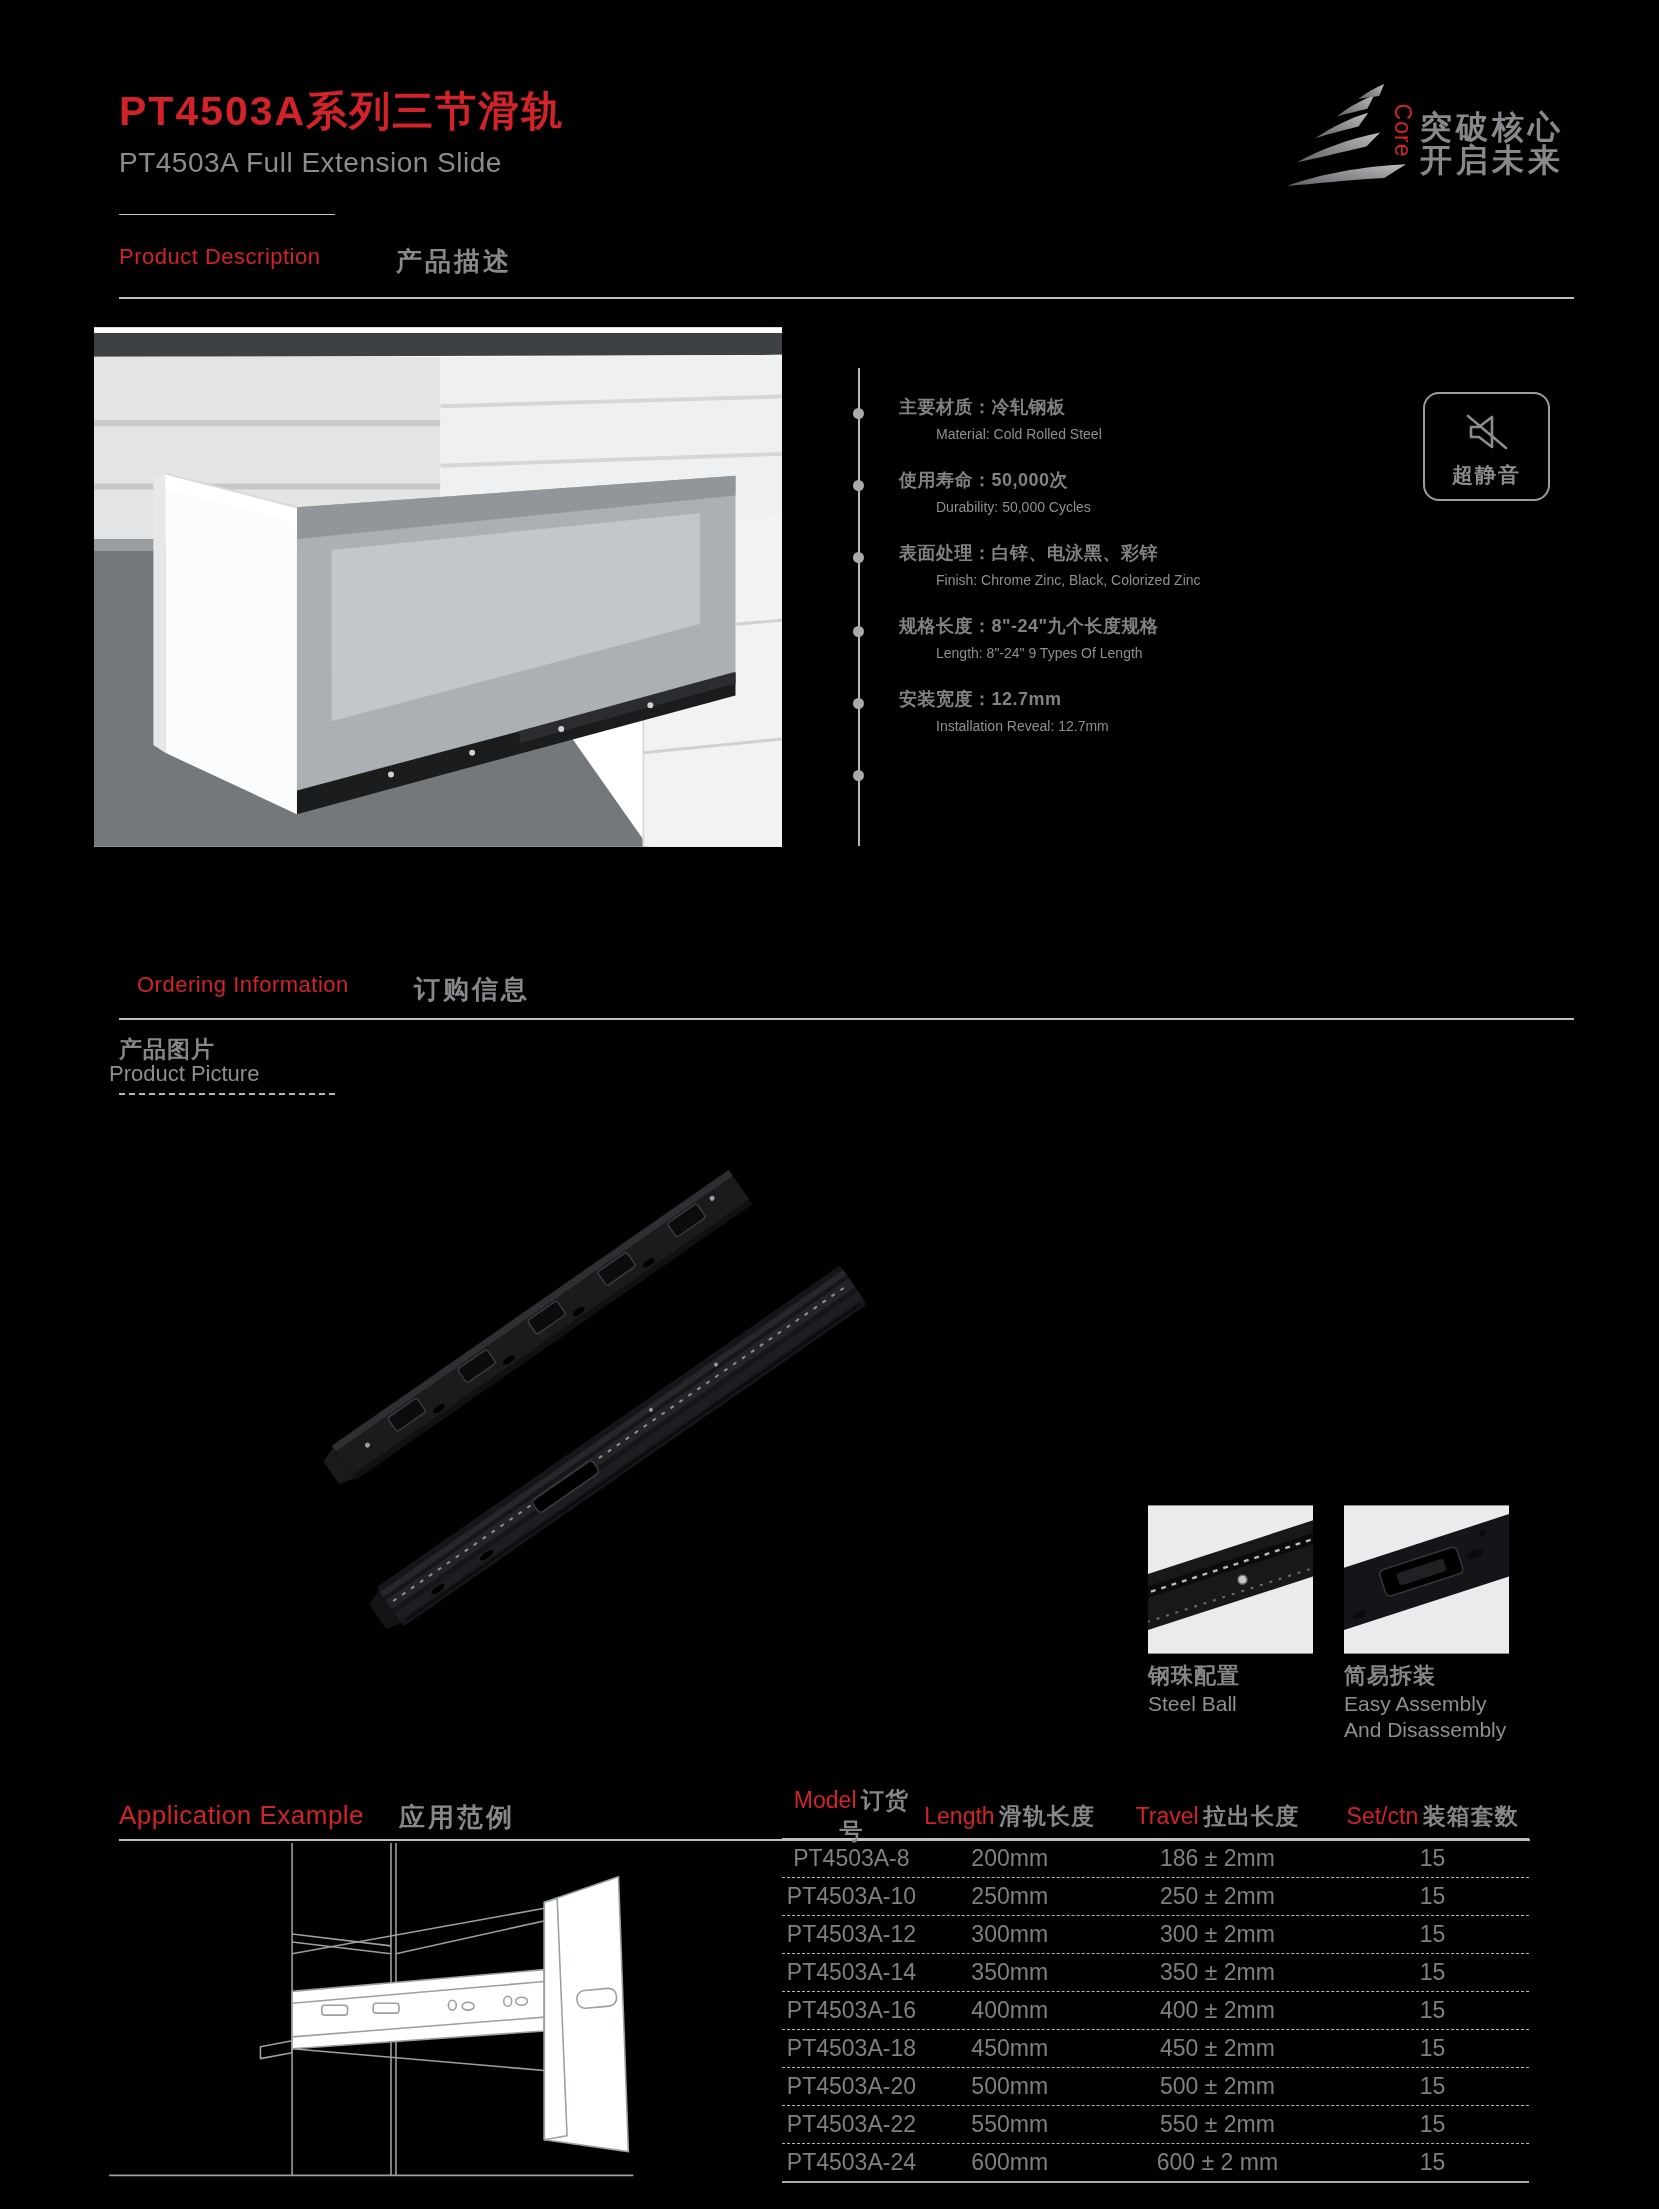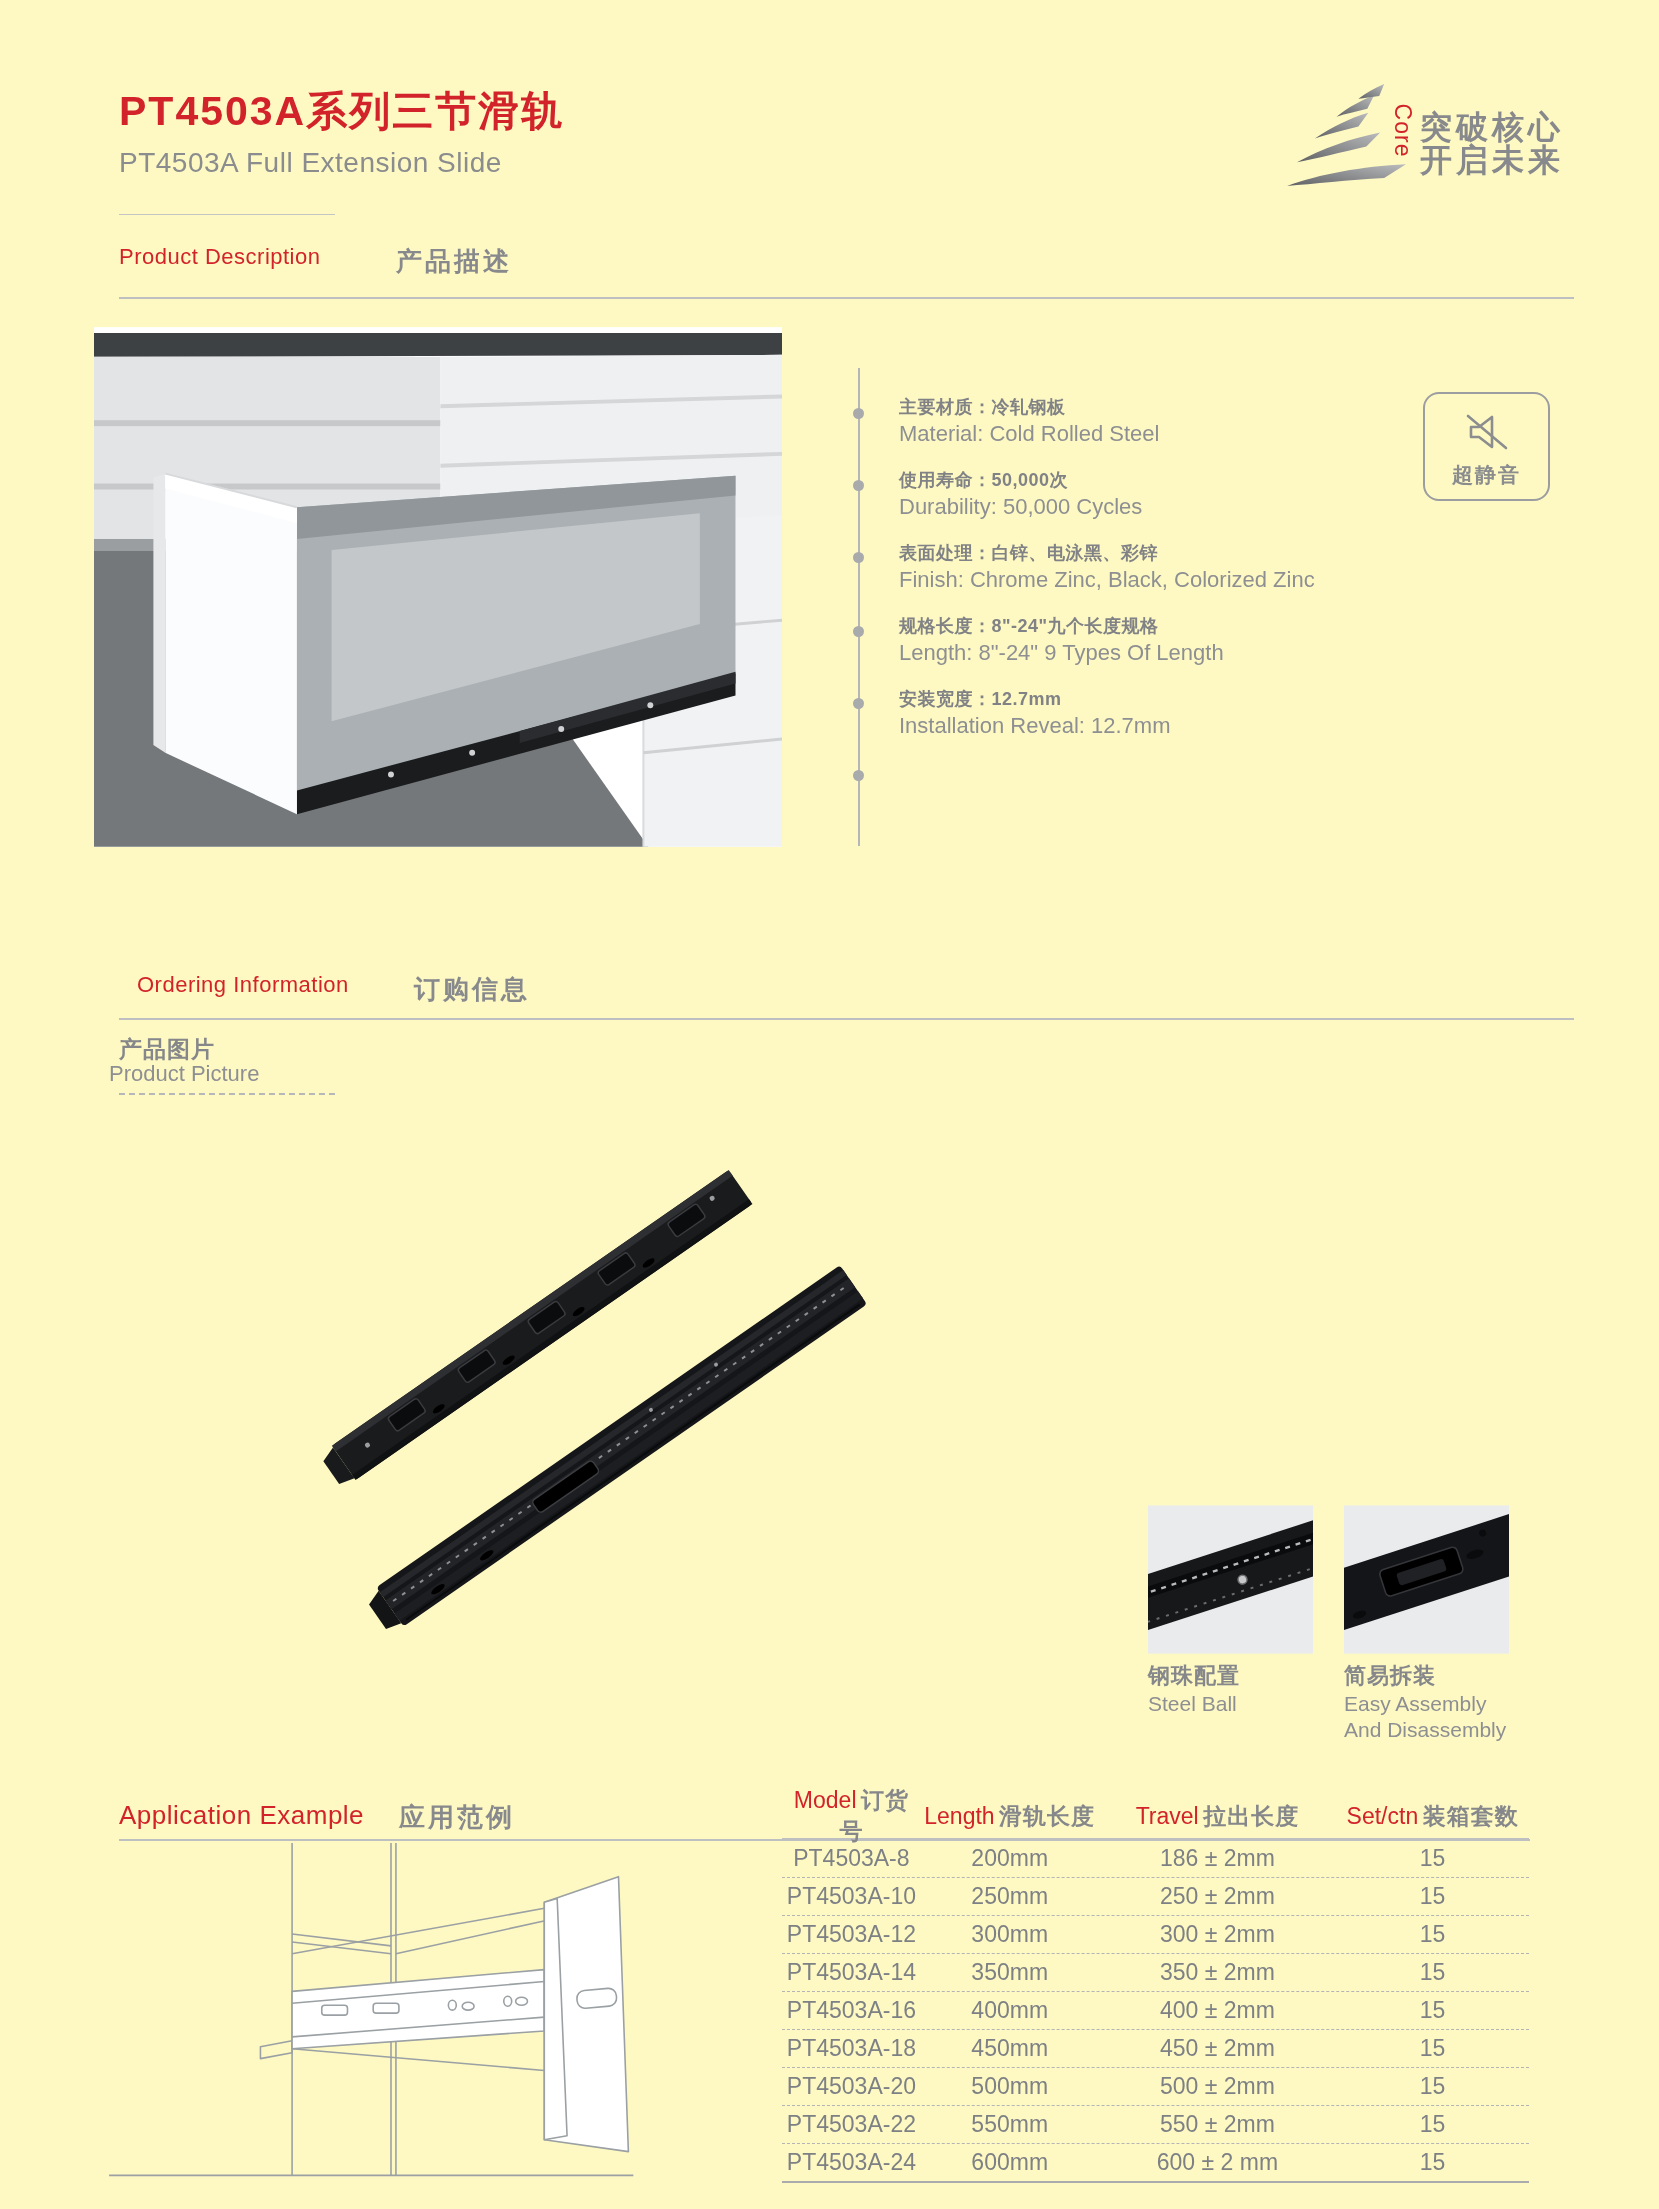--- a/index.html
+++ b/index.html
@@ -1,26 +1,26 @@
 <!DOCTYPE html>
 <html><head>
 <meta charset="utf-8">
 <style>
   html,body{margin:0;padding:0;background:#ffffff;}
-  .page{position:relative;width:1659px;height:2210px;background:#fef9c3;overflow:hidden;
+  .page{position:relative;width:1659px;height:2210px;background:#000000;overflow:hidden;
         font-family:"Liberation Sans","DejaVu Sans",sans-serif;}
   .abs{position:absolute;}
 
   
   .title-cn{font-size:41px;font-weight:bold;color:#d2232b;letter-spacing:2px;}
   .title-en{font-size:28px;color:#8a8c8e;letter-spacing:0.5px;}
   .sec-en{font-size:22px;color:#d2232b;letter-spacing:0.5px;}
   .sec-cn{font-size:26px;font-weight:bold;color:#87898c;letter-spacing:3px;}
   .spec-cn{font-size:18px;font-weight:bold;color:#808285;line-height:27px;letter-spacing:0.5px;}
-  .spec-en{font-size:22px;color:#8d8f92;line-height:26px;}
+  .spec-en{font-size:14px;color:#8d8f92;line-height:26px;margin-left:37px;}
   .lbl-cn{font-size:23px;font-weight:bold;color:#85878a;letter-spacing:1px;}
   .lbl-en{font-size:22px;color:#8d8f92;}
   .cap-cn{font-size:22px;font-weight:bold;color:#85878a;letter-spacing:1px;}
   .cap-en{font-size:21px;color:#8d8f92;line-height:26px;}
 
   
   .hline{height:2px;background:#bdbfc1;}
   .hline-thin{height:1px;background:#c3c5c7;}
   .dashed{border-top:2px dashed #b5b7b9;height:0;}
 

